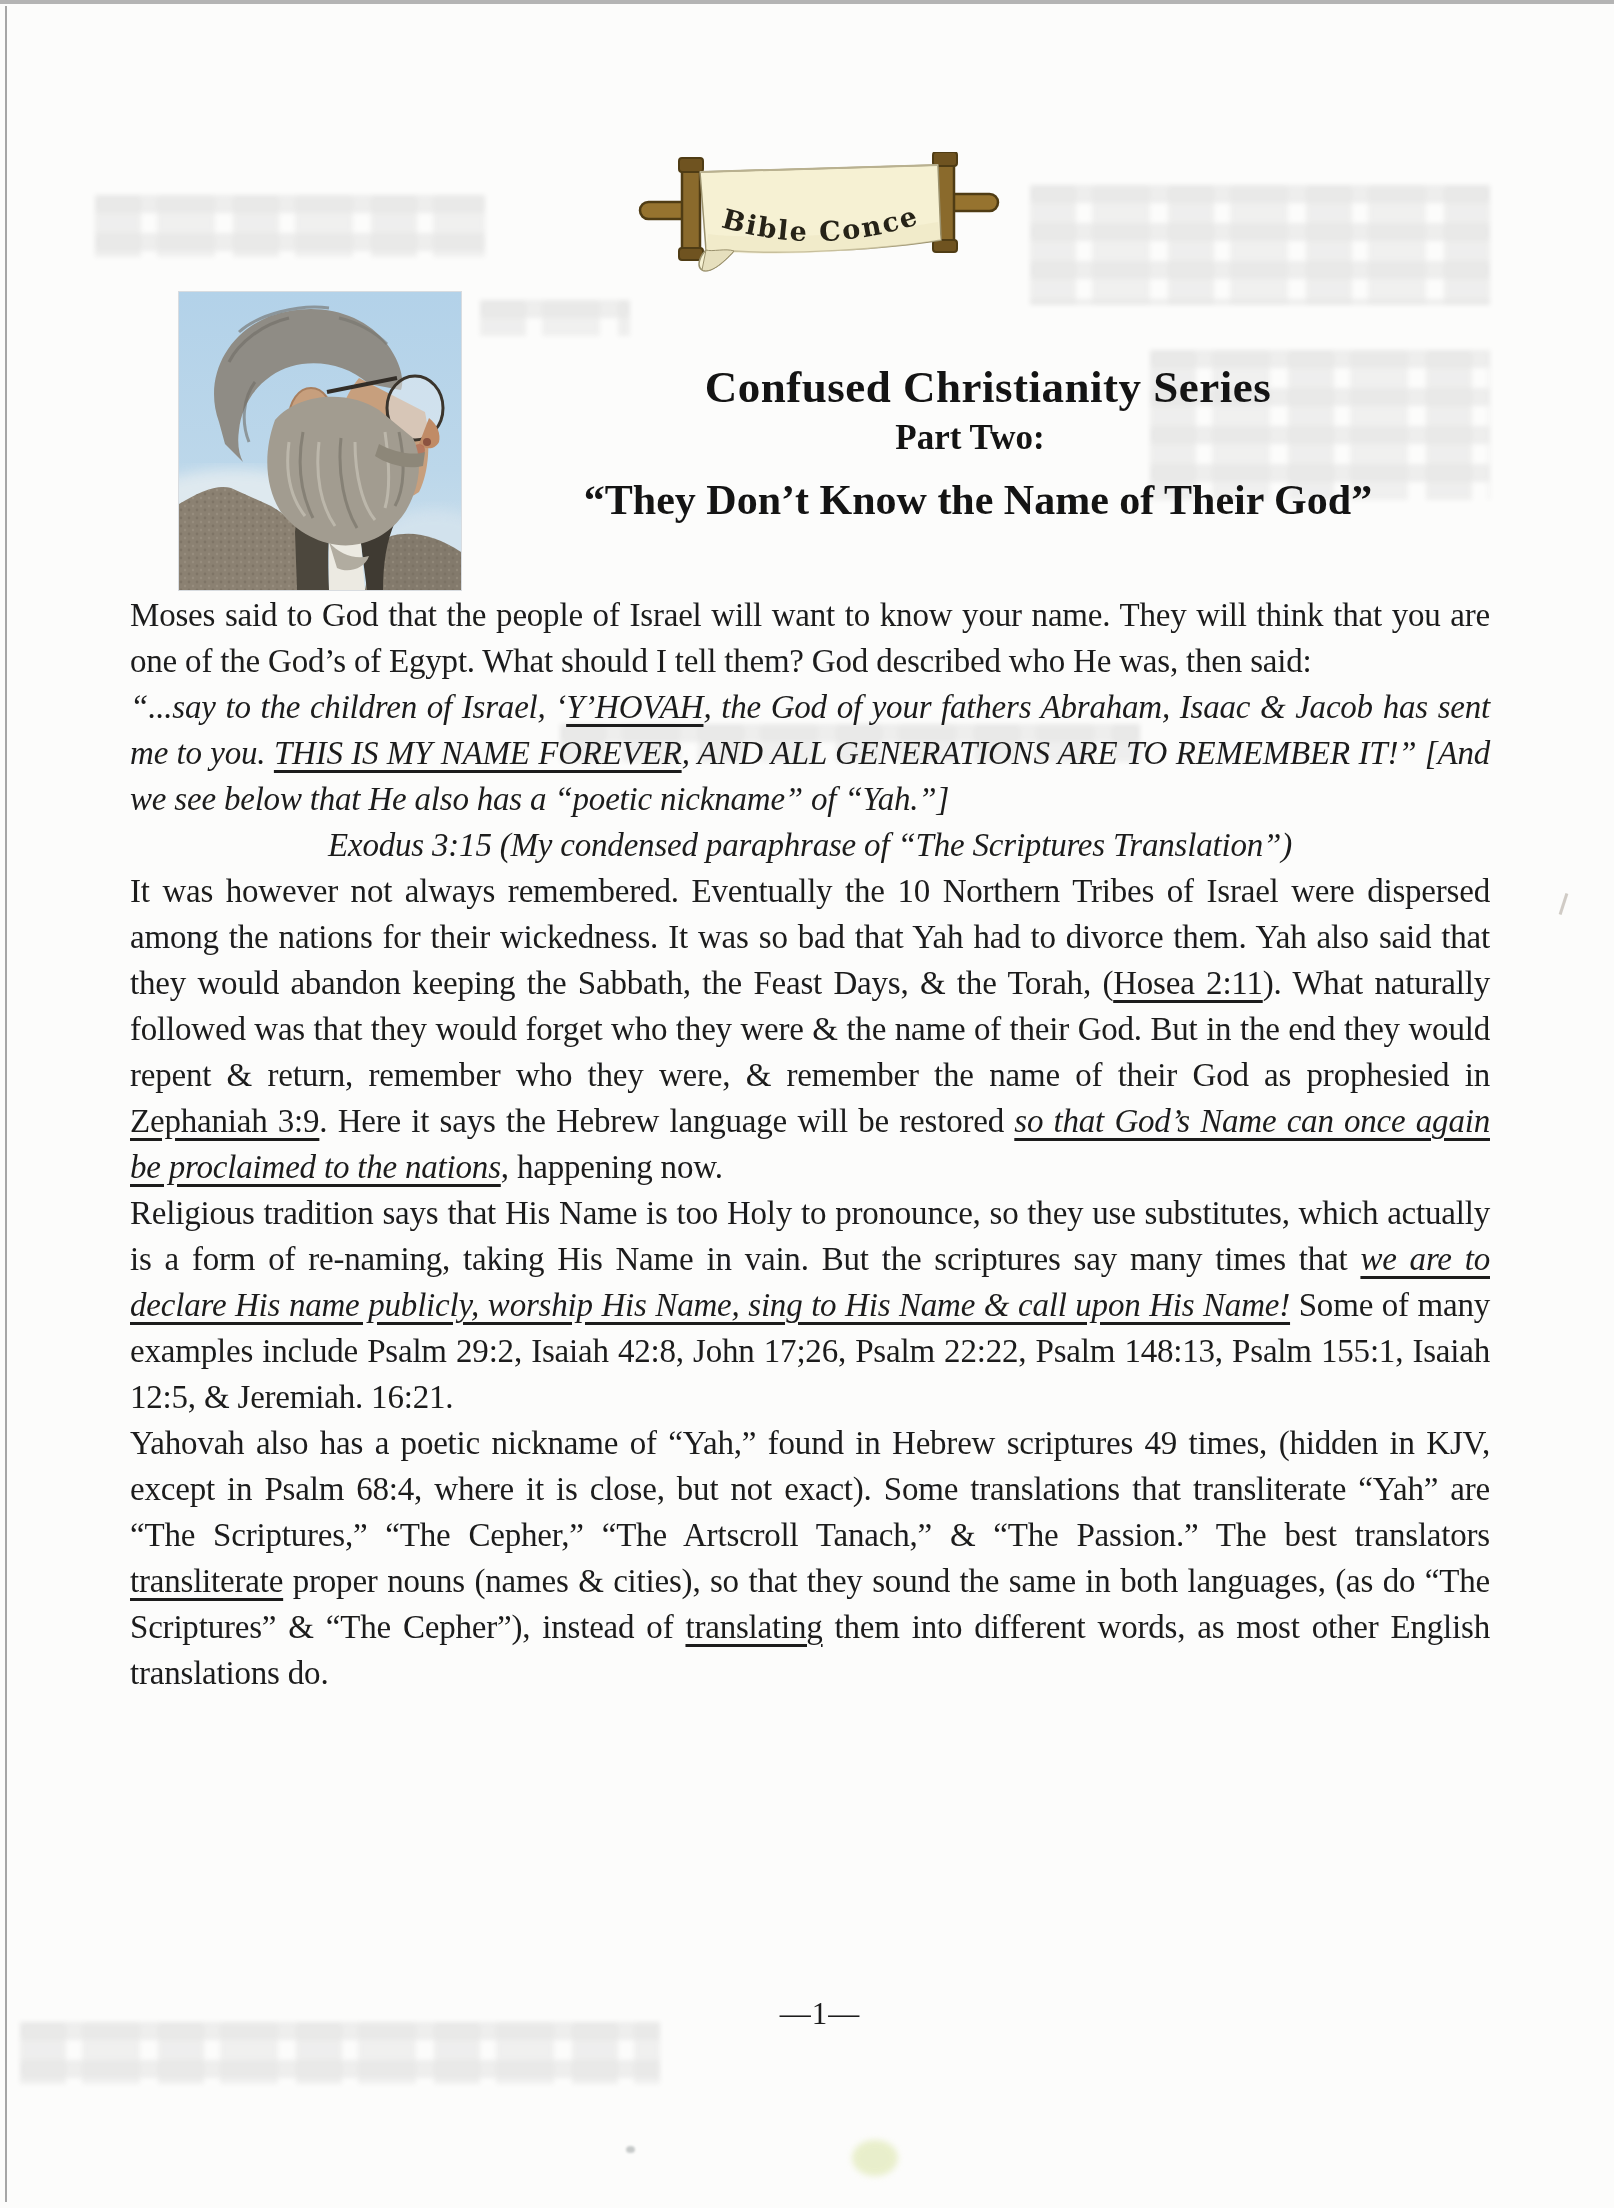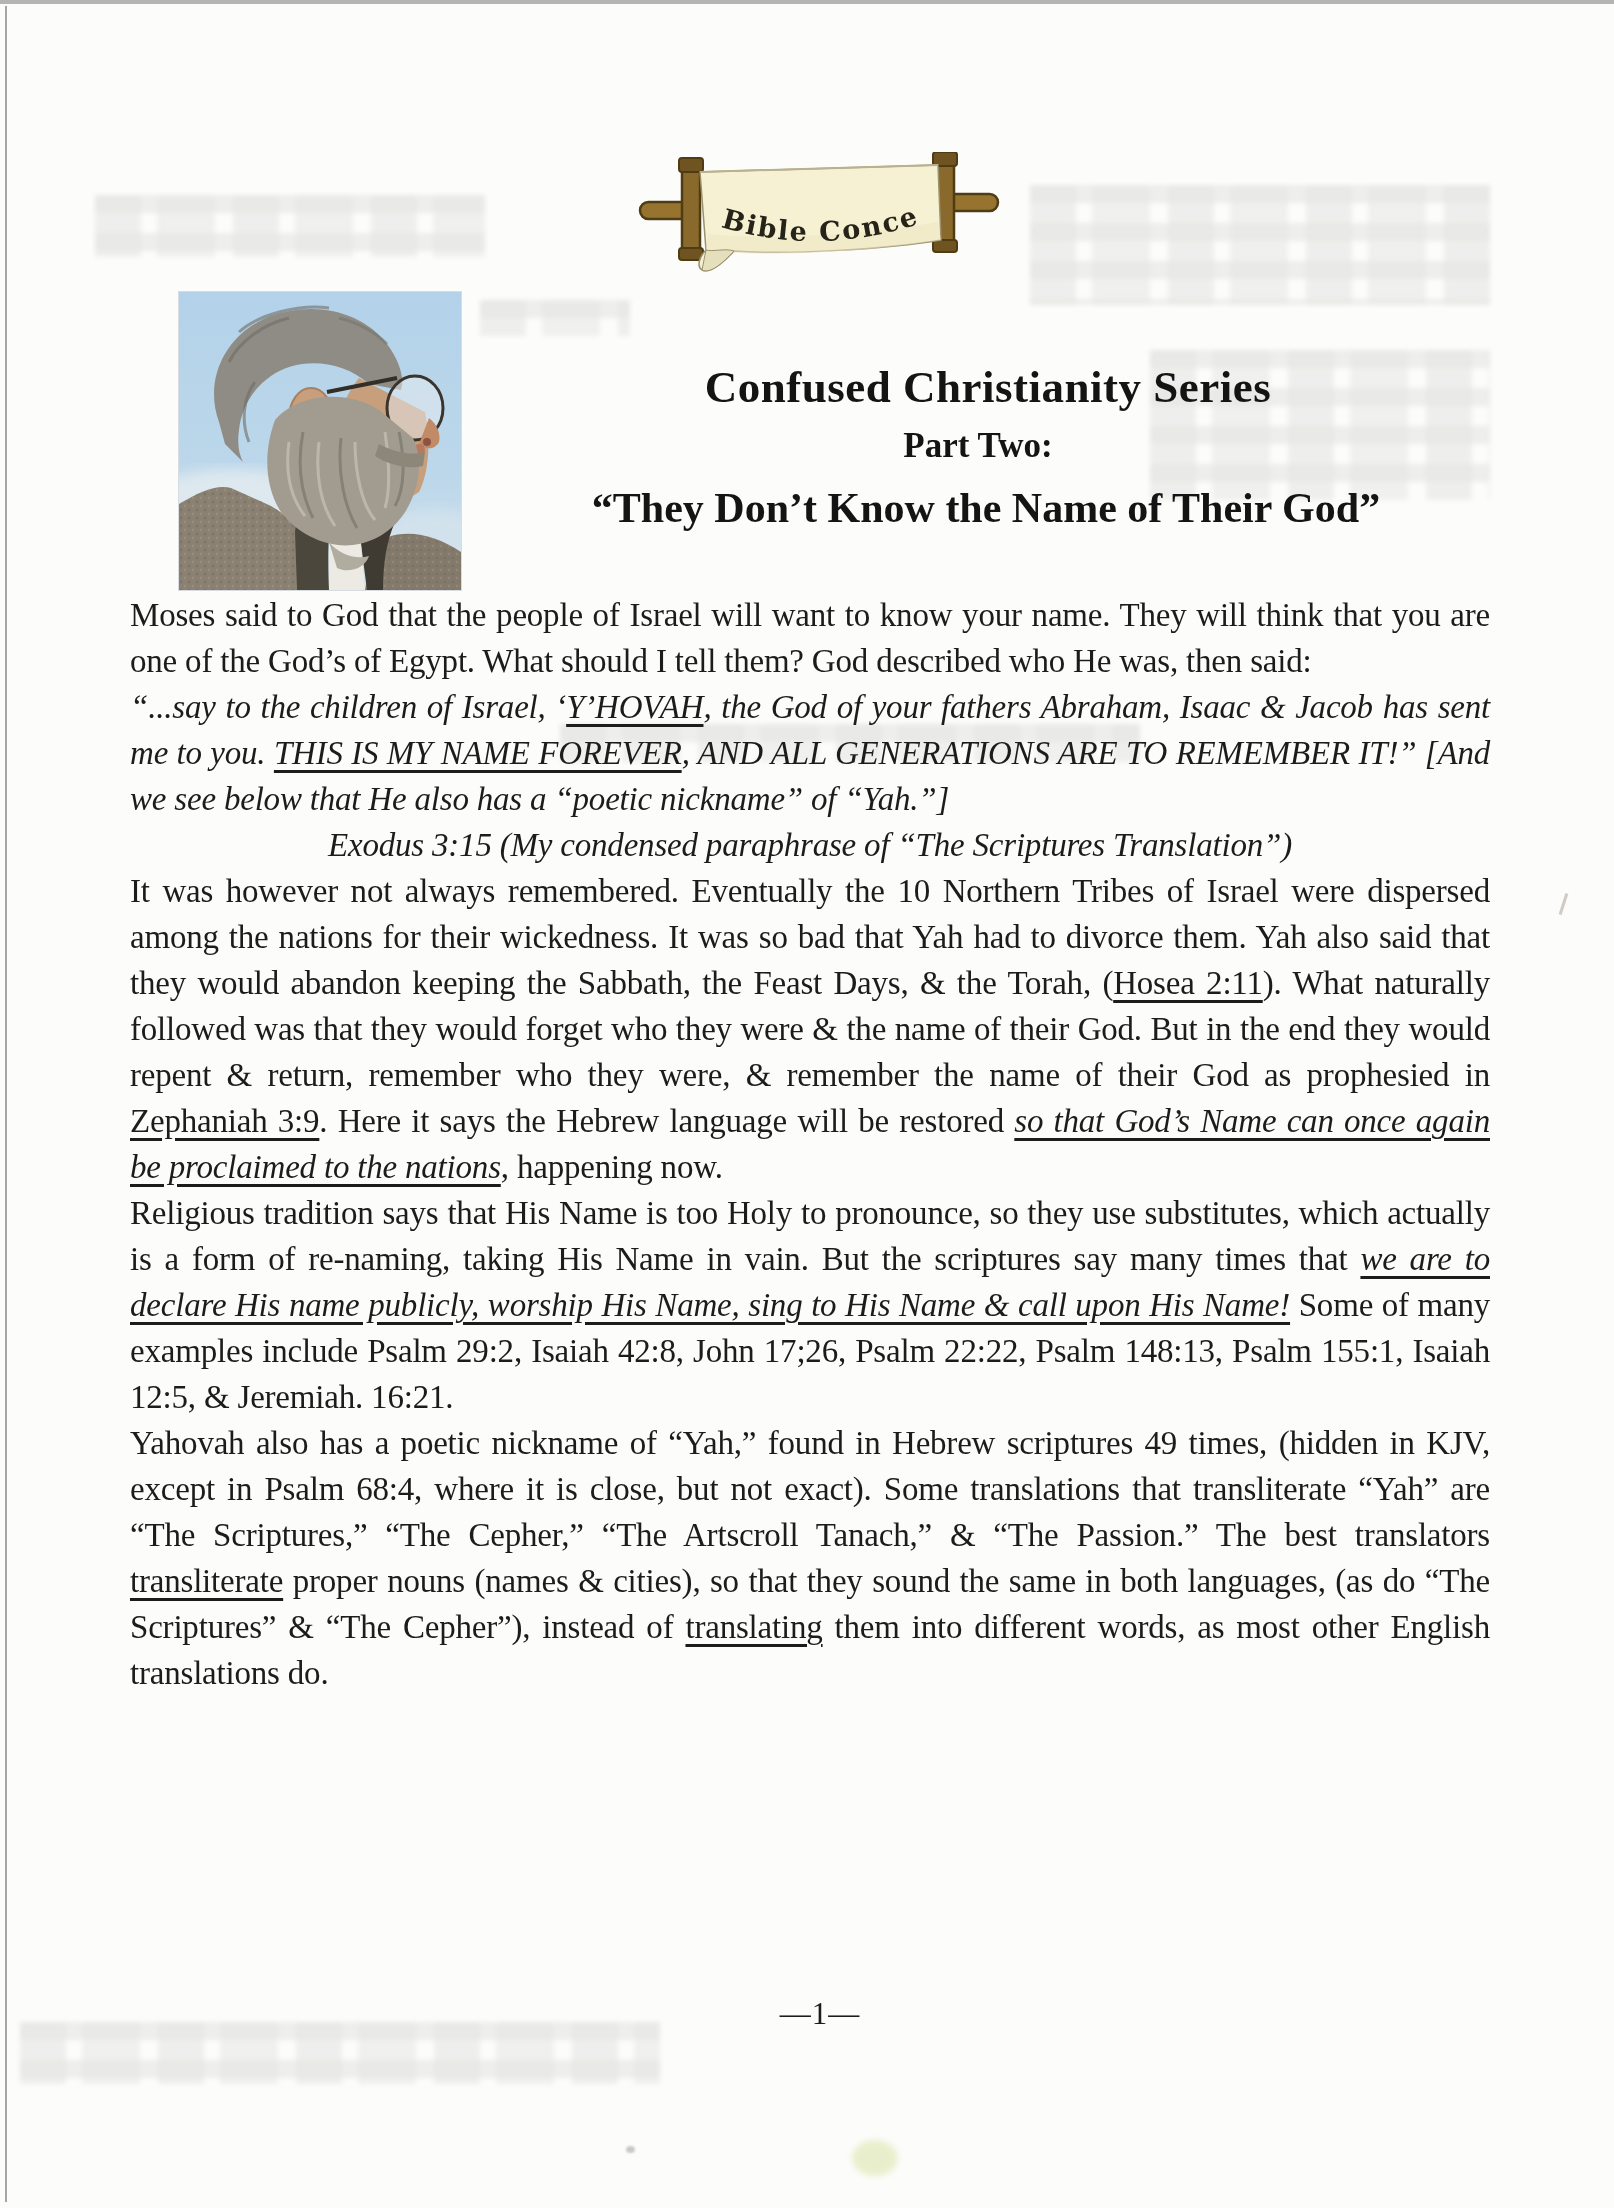--- a/index.html
+++ b/index.html
@@ -35,25 +35,25 @@
 
   .logo{position:absolute;left:638px;top:152px;width:362px;height:148px;}
   .logo svg{display:block;}
 
   .page-title{
     position:absolute;left:420px;top:346px;width:1100px;margin:18px;
     text-align:center;font-weight:bold;font-size:45px;line-height:1.05;
     color:#141414;font-family:"Liberation Serif",serif;letter-spacing:.5px;
   }
   .part-label{
-    position:absolute;left:420px;top:420px;width:1100px;margin:8px;
+    position:absolute;left:420px;top:420px;width:1100px;margin:0;
     text-align:center;font-weight:bold;font-size:35px;line-height:1.05;color:#141414;
   }
   .part-title{
-    position:absolute;left:420px;top:470px;width:1100px;margin:16px;
+    position:absolute;left:420px;top:470px;width:1100px;margin:8px;
     text-align:center;font-weight:bold;font-size:42px;line-height:1.05;color:#141414;
   }
 
   .doc-body{
     position:absolute;left:130px;top:592px;width:1360px;
     font-size:33px;line-height:46px;text-align:justify;
     letter-spacing:-0.2px;
   }
   .doc-body p{margin:0;}
   .para-body{margin:0 0 46px 0;}

